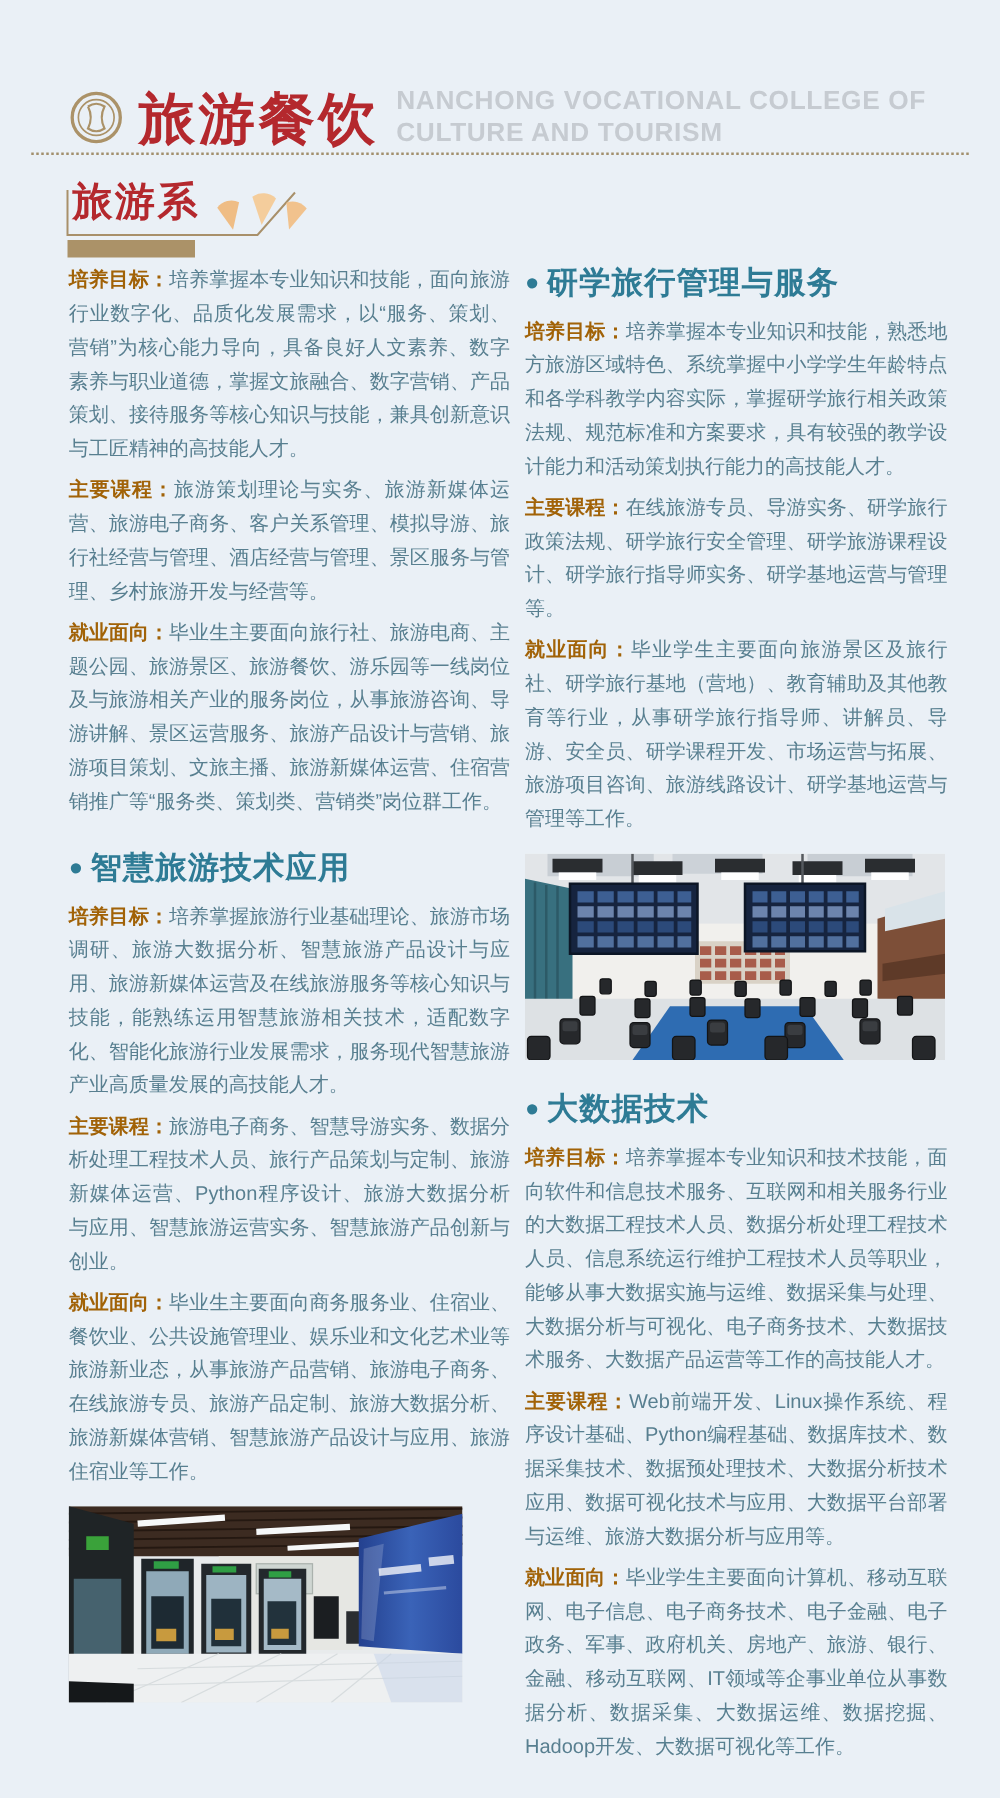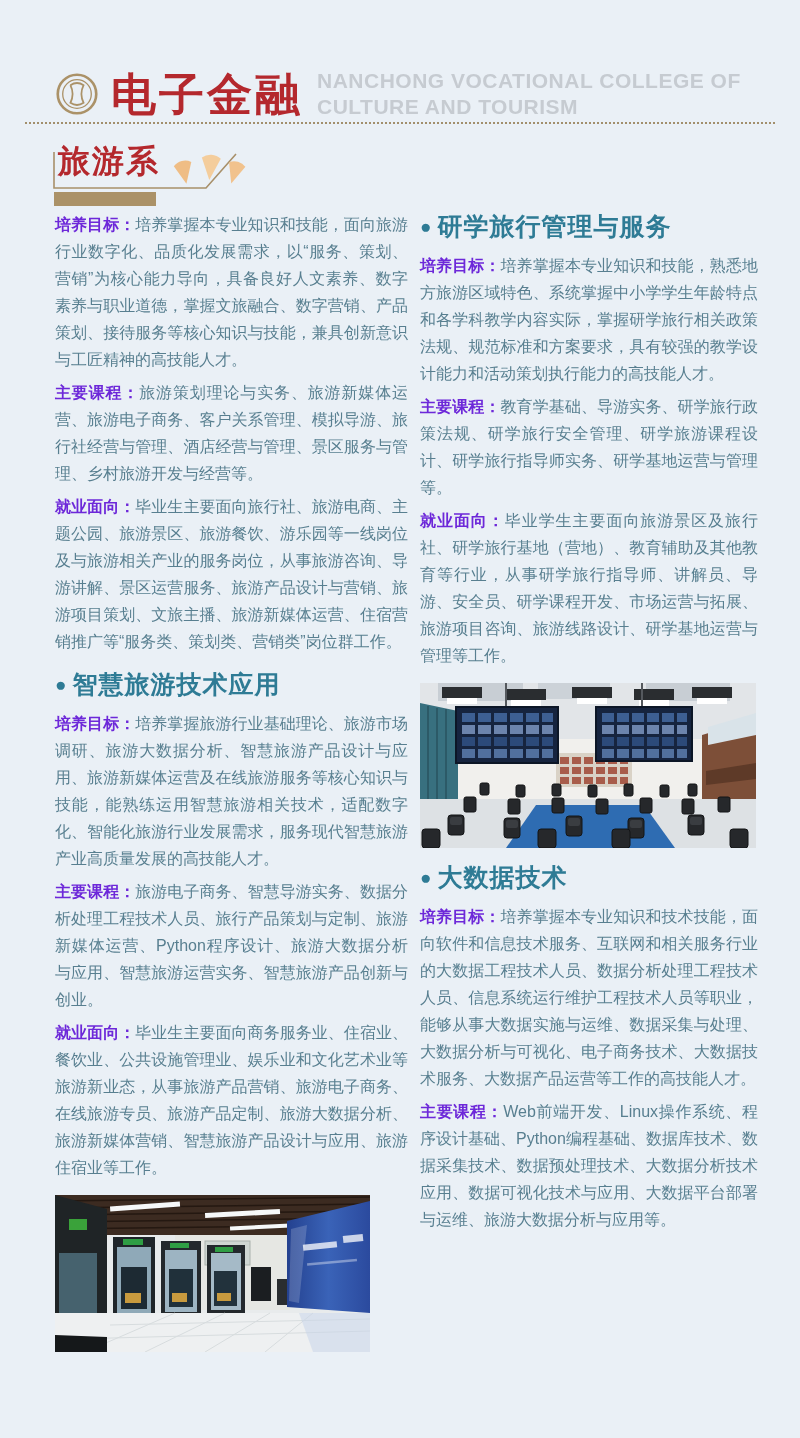--- a/index.html
+++ b/index.html
@@ -32,37 +32,37 @@
   
   .col{position:absolute;top:211px;color:#587f90;font-size:16px;line-height:27px;
        text-align:justify;}
   .col-left{left:55px;width:353px;}
   .col-right{left:420px;width:338px;}
   h2.sec-title{
     font-size:25px;font-weight:900;color:#2e7b95;margin:0 0 8px 0;line-height:30px;
     letter-spacing:1px;text-align:left;
   }
   section{margin:0;}
-  section:not(:first-of-type) h2.sec-title{margin-top:14px;}
+  section:not(:first-of-type) h2.sec-title{margin-top:24px;}
   .bullet{font-size:19px;margin-right:5px;position:relative;top:-2px;}
   p.para{margin:0 0 6px 0;}
-  .lbl{color:#6d28d9;font-weight:700;}
+  .lbl{color:#a16207;font-weight:700;}
   .photo-wrap{margin:14px 0 10px 0;line-height:0;}
   .photo-wrap svg{display:block;}
 </style>
 </head>
 <body>
 
 <div class="header">
   <svg class="seal" viewBox="0 0 40 40">
     <circle cx="20" cy="20" r="17.5" fill="none" stroke="#ab9268" stroke-width="2.4"></circle>
     <circle cx="20" cy="20" r="13" fill="none" stroke="#ab9268" stroke-width="1.2"></circle>
     <path d="M14,12 Q20,8 26,12 Q22,20 26,28 Q20,32 14,28 Q18,20 14,12" fill="none" stroke="#ab9268" stroke-width="1.6"></path>
   </svg>
-  <h1 class="page-title">电子金融</h1>
+  <h1 class="page-title">旅游餐饮</h1>
   <div class="subtitle">
     <div>NANCHONG VOCATIONAL COLLEGE OF</div>
     <div>CULTURE AND TOURISM</div>
   </div>
 </div>
 <div class="dotted-divider"></div>
 
 <div class="dept-banner">
   <svg class="dept-frame" width="240" height="78">
     <path d="M8,14 L8,50 L160,50 L190,16" stroke="#a8906a" stroke-width="1.6" fill="none"></path>
@@ -171,21 +171,21 @@
       <polygon points="0,140 52,142 52,157 0,157" fill="#15181a"></polygon>
     </svg>
   </div>
 </div>
 
 <div class="col col-right">
 
   <section>
     <h2 class="sec-title"><span class="bullet">●</span><span>研学旅行管理与服务</span></h2>
     <p class="para"><b class="lbl">培养目标：</b><span>培养掌握本专业知识和技能，熟悉地方旅游区域特色、系统掌握中小学学生年龄特点和各学科教学内容实际，掌握研学旅行相关政策法规、规范标准和方案要求，具有较强的教学设计能力和活动策划执行能力的高技能人才。</span></p>
-    <p class="para"><b class="lbl">主要课程：</b><span>教育学基础、导游实务、研学旅行政策法规、研学旅行安全管理、研学旅游课程设计、研学旅行指导师实务、研学基地运营与管理等。</span></p>
+    <p class="para"><b class="lbl">主要课程：</b><span>在线旅游专员、导游实务、研学旅行政策法规、研学旅行安全管理、研学旅游课程设计、研学旅行指导师实务、研学基地运营与管理等。</span></p>
     <p class="para"><b class="lbl">就业面向：</b><span>毕业学生主要面向旅游景区及旅行社、研学旅行基地（营地）、教育辅助及其他教育等行业，从事研学旅行指导师、讲解员、导游、安全员、研学课程开发、市场运营与拓展、旅游项目咨询、旅游线路设计、研学基地运营与管理等工作。</span></p>
   </section>
 
   <div class="photo-wrap">
     <svg width="336" height="165" viewBox="0 0 336 165">
       <rect x="0" y="0" width="336" height="165" fill="#eceeef"></rect>
 
       <rect x="0" y="0" width="336" height="56" fill="#e2e5e8"></rect>
       <rect x="18" y="0" width="85" height="18" fill="#c8ced4"></rect>
       <rect x="118" y="0" width="72" height="16" fill="#ccd2d8"></rect>
@@ -356,15 +356,16 @@
           <rect x="210" y="137" width="12" height="8" rx="2"></rect>
           <rect x="270" y="134" width="12" height="8" rx="2"></rect>
       </g>
     </svg>
   </div>
 
   <section>
     <h2 class="sec-title"><span class="bullet">●</span><span>大数据技术</span></h2>
     <p class="para"><b class="lbl">培养目标：</b><span>培养掌握本专业知识和技术技能，面向软件和信息技术服务、互联网和相关服务行业的大数据工程技术人员、数据分析处理工程技术人员、信息系统运行维护工程技术人员等职业，能够从事大数据实施与运维、数据采集与处理、大数据分析与可视化、电子商务技术、大数据技术服务、大数据产品运营等工作的高技能人才。</span></p>
     <p class="para"><b class="lbl">主要课程：</b><span>Web前端开发、Linux操作系统、程序设计基础、Python编程基础、数据库技术、数据采集技术、数据预处理技术、大数据分析技术应用、数据可视化技术与应用、大数据平台部署与运维、旅游大数据分析与应用等。</span></p>
+    <p class="para"><b class="lbl">就业面向：</b><span>毕业学生主要面向计算机、移动互联网、电子信息、电子商务技术、电子金融、电子政务、军事、政府机关、房地产、旅游、银行、金融、移动互联网、IT领域等企事业单位从事数据分析、数据采集、大数据运维、数据挖掘、Hadoop开发、大数据可视化等工作。</span></p>
   </section>
 
 </div>
 
 </body></html>

